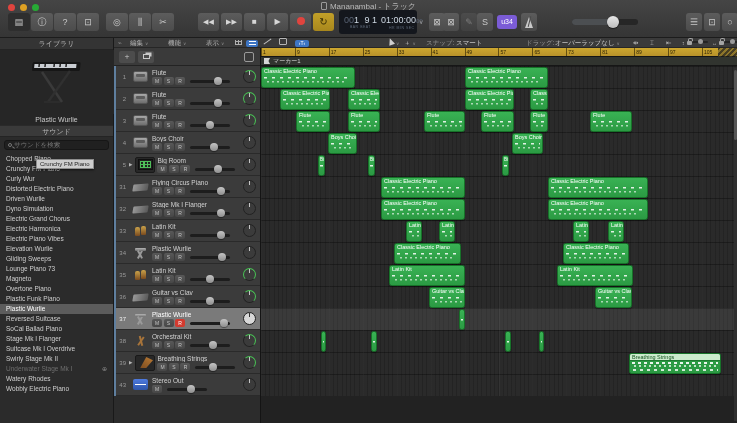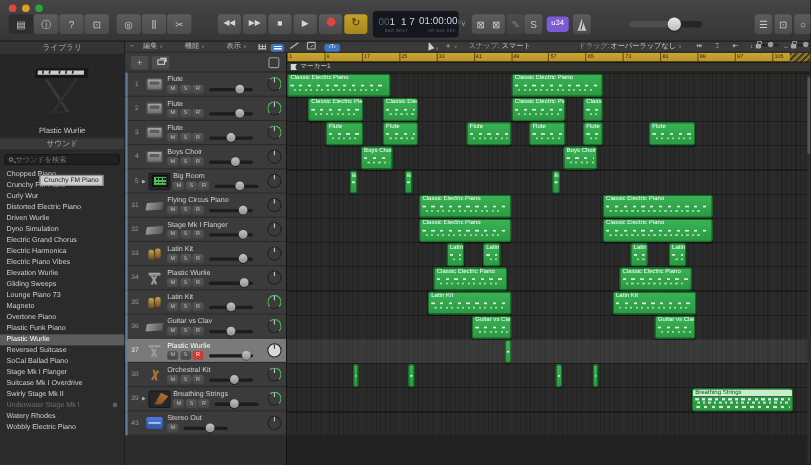--- a/index.html
+++ b/index.html
@@ -161,41 +161,42 @@
 <body>
 
 <div class="window">
 
   <div class="chrome">
     <div class="traffic">
       <div class="tl r"></div>
       <div class="tl y"></div>
       <div class="tl g"></div>
     </div>
+    <div class="win-title"><span class="doc"></span><span>Mananambal - トラック</span></div>
 
     <div class="cbtn pressed" style="left:8px"><span class="glyph">▤</span></div>
     <div class="cbtn" style="left:31px"><span class="glyph">ⓘ</span></div>
     <div class="cbtn" style="left:54px"><span class="glyph">?</span></div>
     <div class="cbtn" style="left:77px"><span class="glyph">⊡</span></div>
     <div class="cbtn" style="left:106px"><span class="glyph">◎</span></div>
     <div class="cbtn" style="left:129px"><span class="glyph">⫼</span></div>
     <div class="cbtn" style="left:152px"><span class="glyph">✂</span></div>
 
     <div class="transport">
       <div class="tbtn"><span>◀◀</span></div>
       <div class="tbtn"><span>▶▶</span></div>
       <div class="tbtn"><span style="font-size:8px">■</span></div>
       <div class="tbtn"><span style="font-size:8px">▶</span></div>
       <div class="tbtn rec"><span></span></div>
       <div class="tbtn cycle"><span>↻</span></div>
     </div>
 
     <div class="lcd">
       <div class="grp">
-        <div class="big"><span class="dim">00</span><span>1</span> <span>1 7</span></div>
+        <div class="big"><span class="dim">00</span><span>1</span> <span>9 1</span></div>
         <div class="lab"><span>BAR</span> <span>BEAT</span></div>
       </div>
       <div class="grp">
         <div class="big"><span>01:00:</span><span>00</span><span class="dim" style="font-size:6px">00</span></div>
         <div class="lab"><span>HR</span> <span>MIN</span> <span>SEC</span></div>
       </div>
     </div>
     <div class="lcd-chev">∨</div>
     <div class="cbtn small" style="left:429px"><span>⊠</span></div>
 

